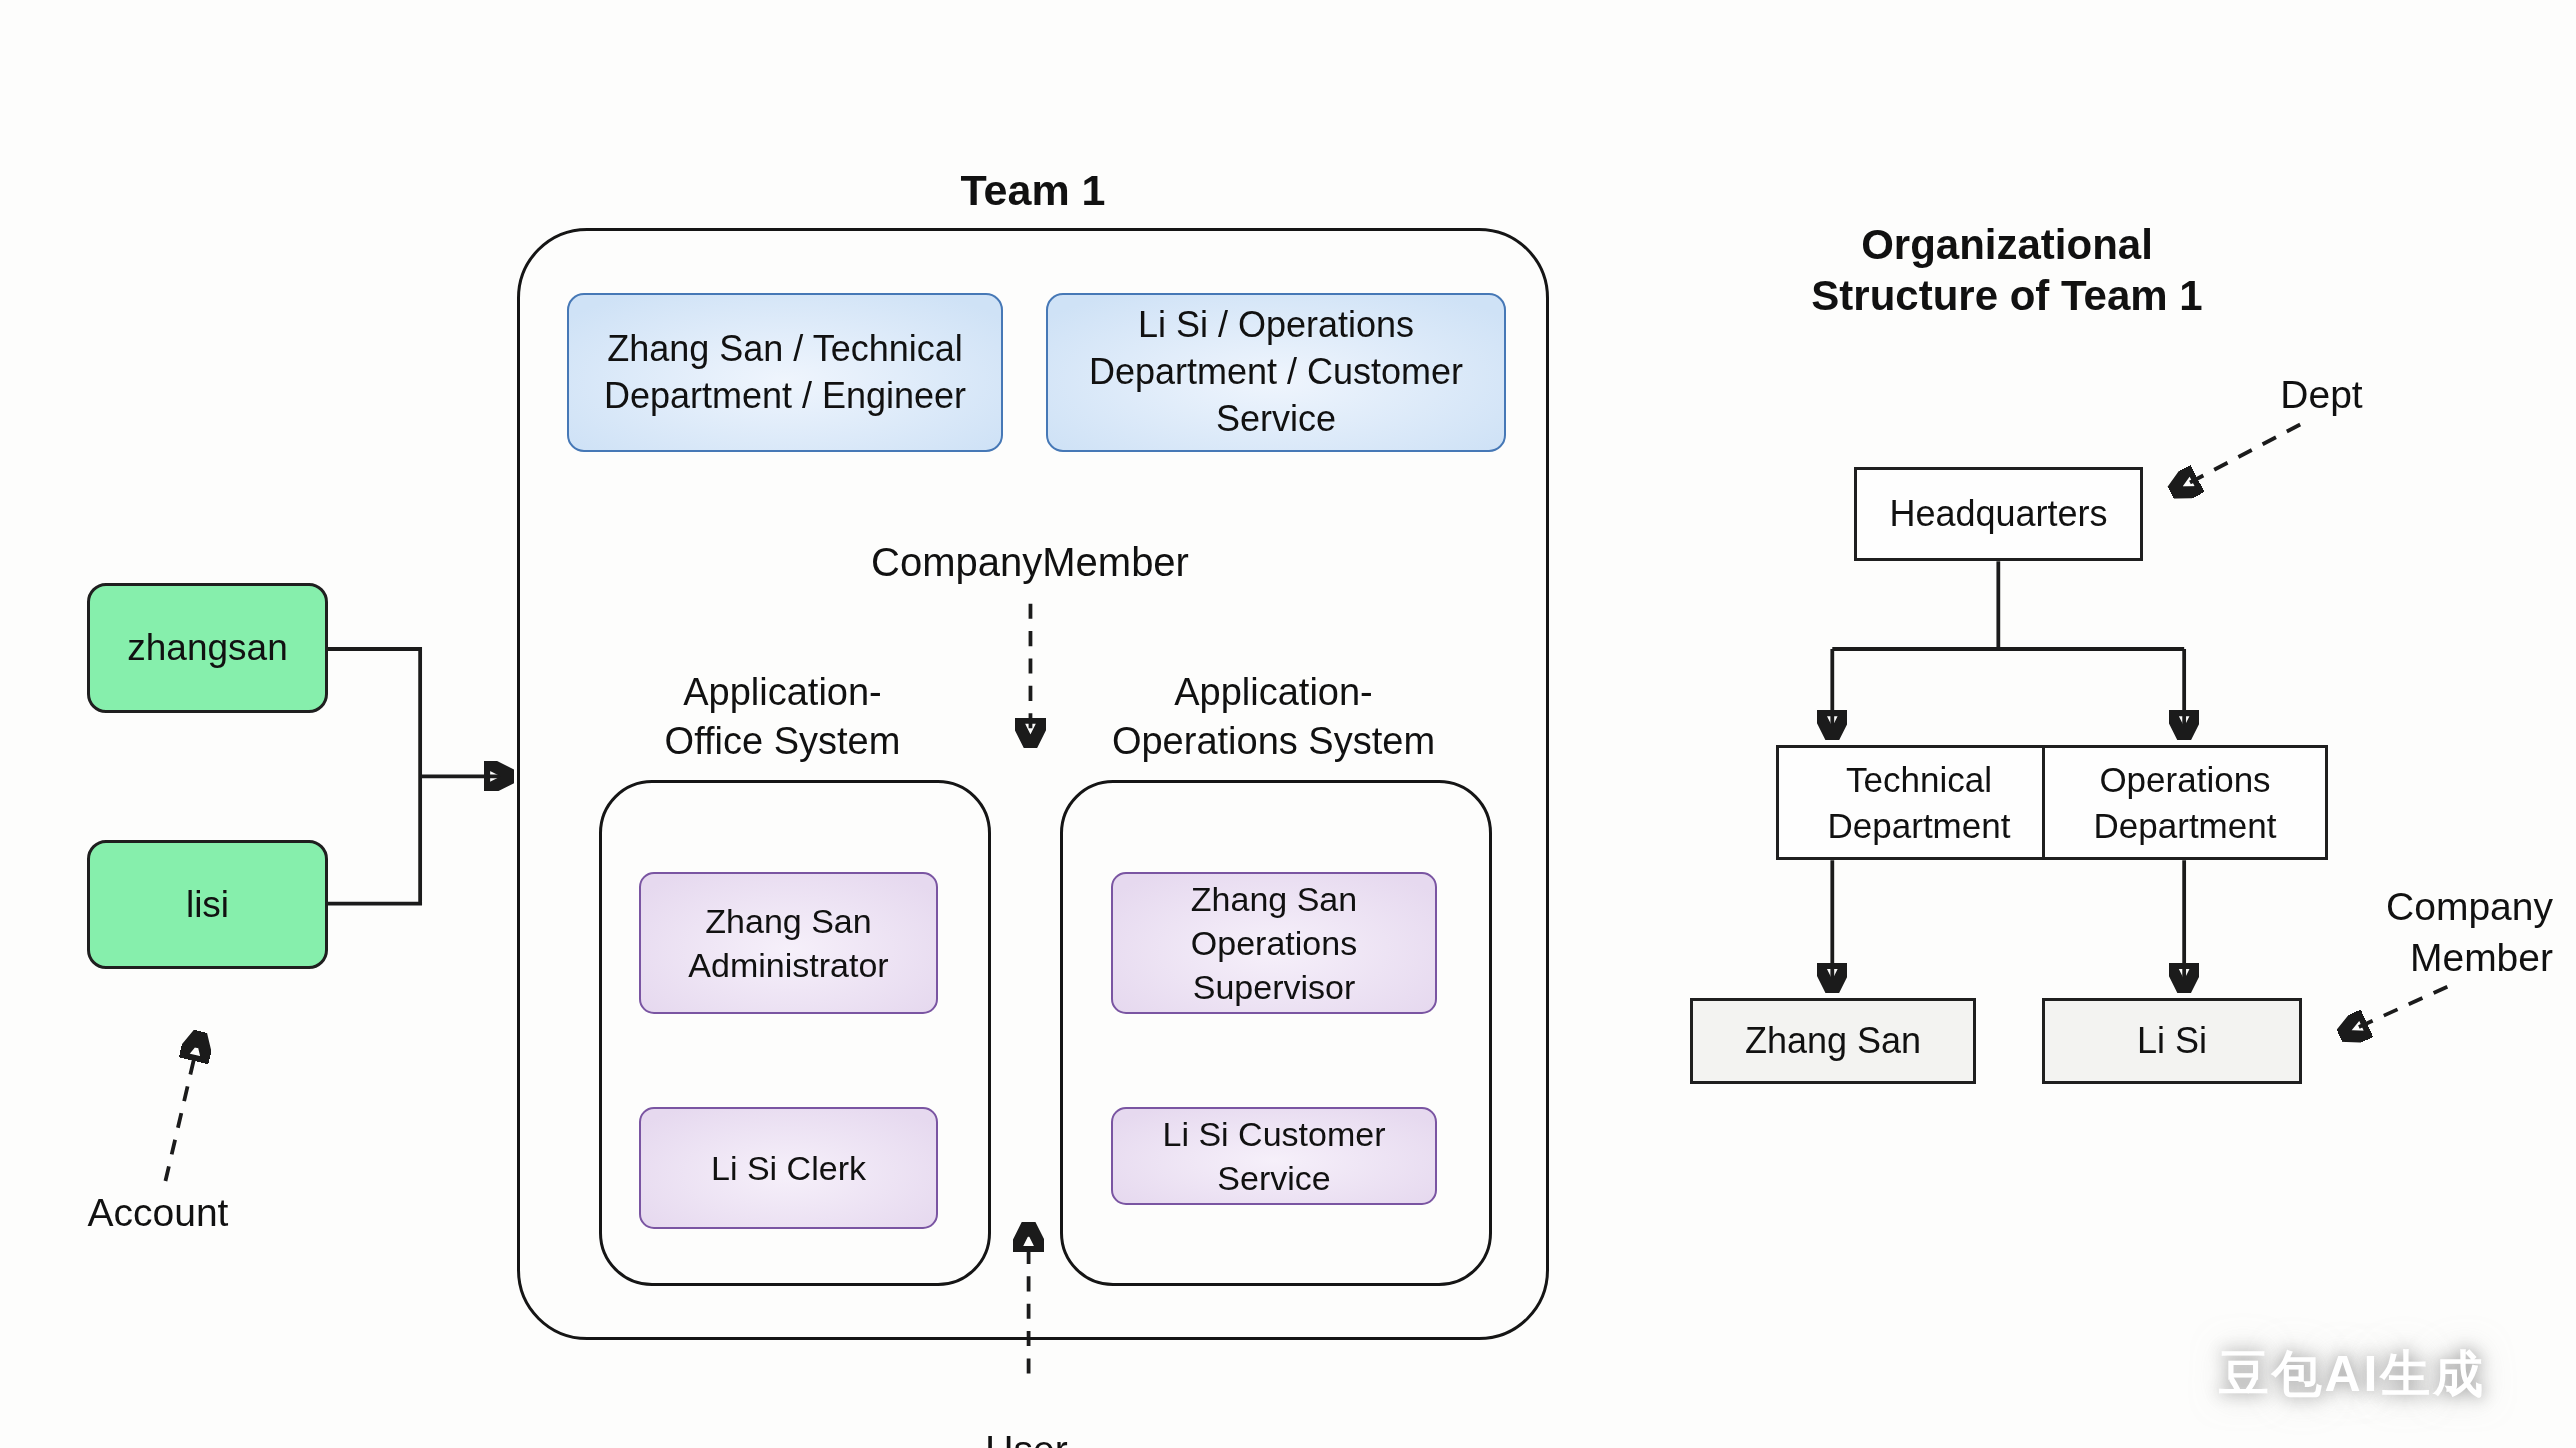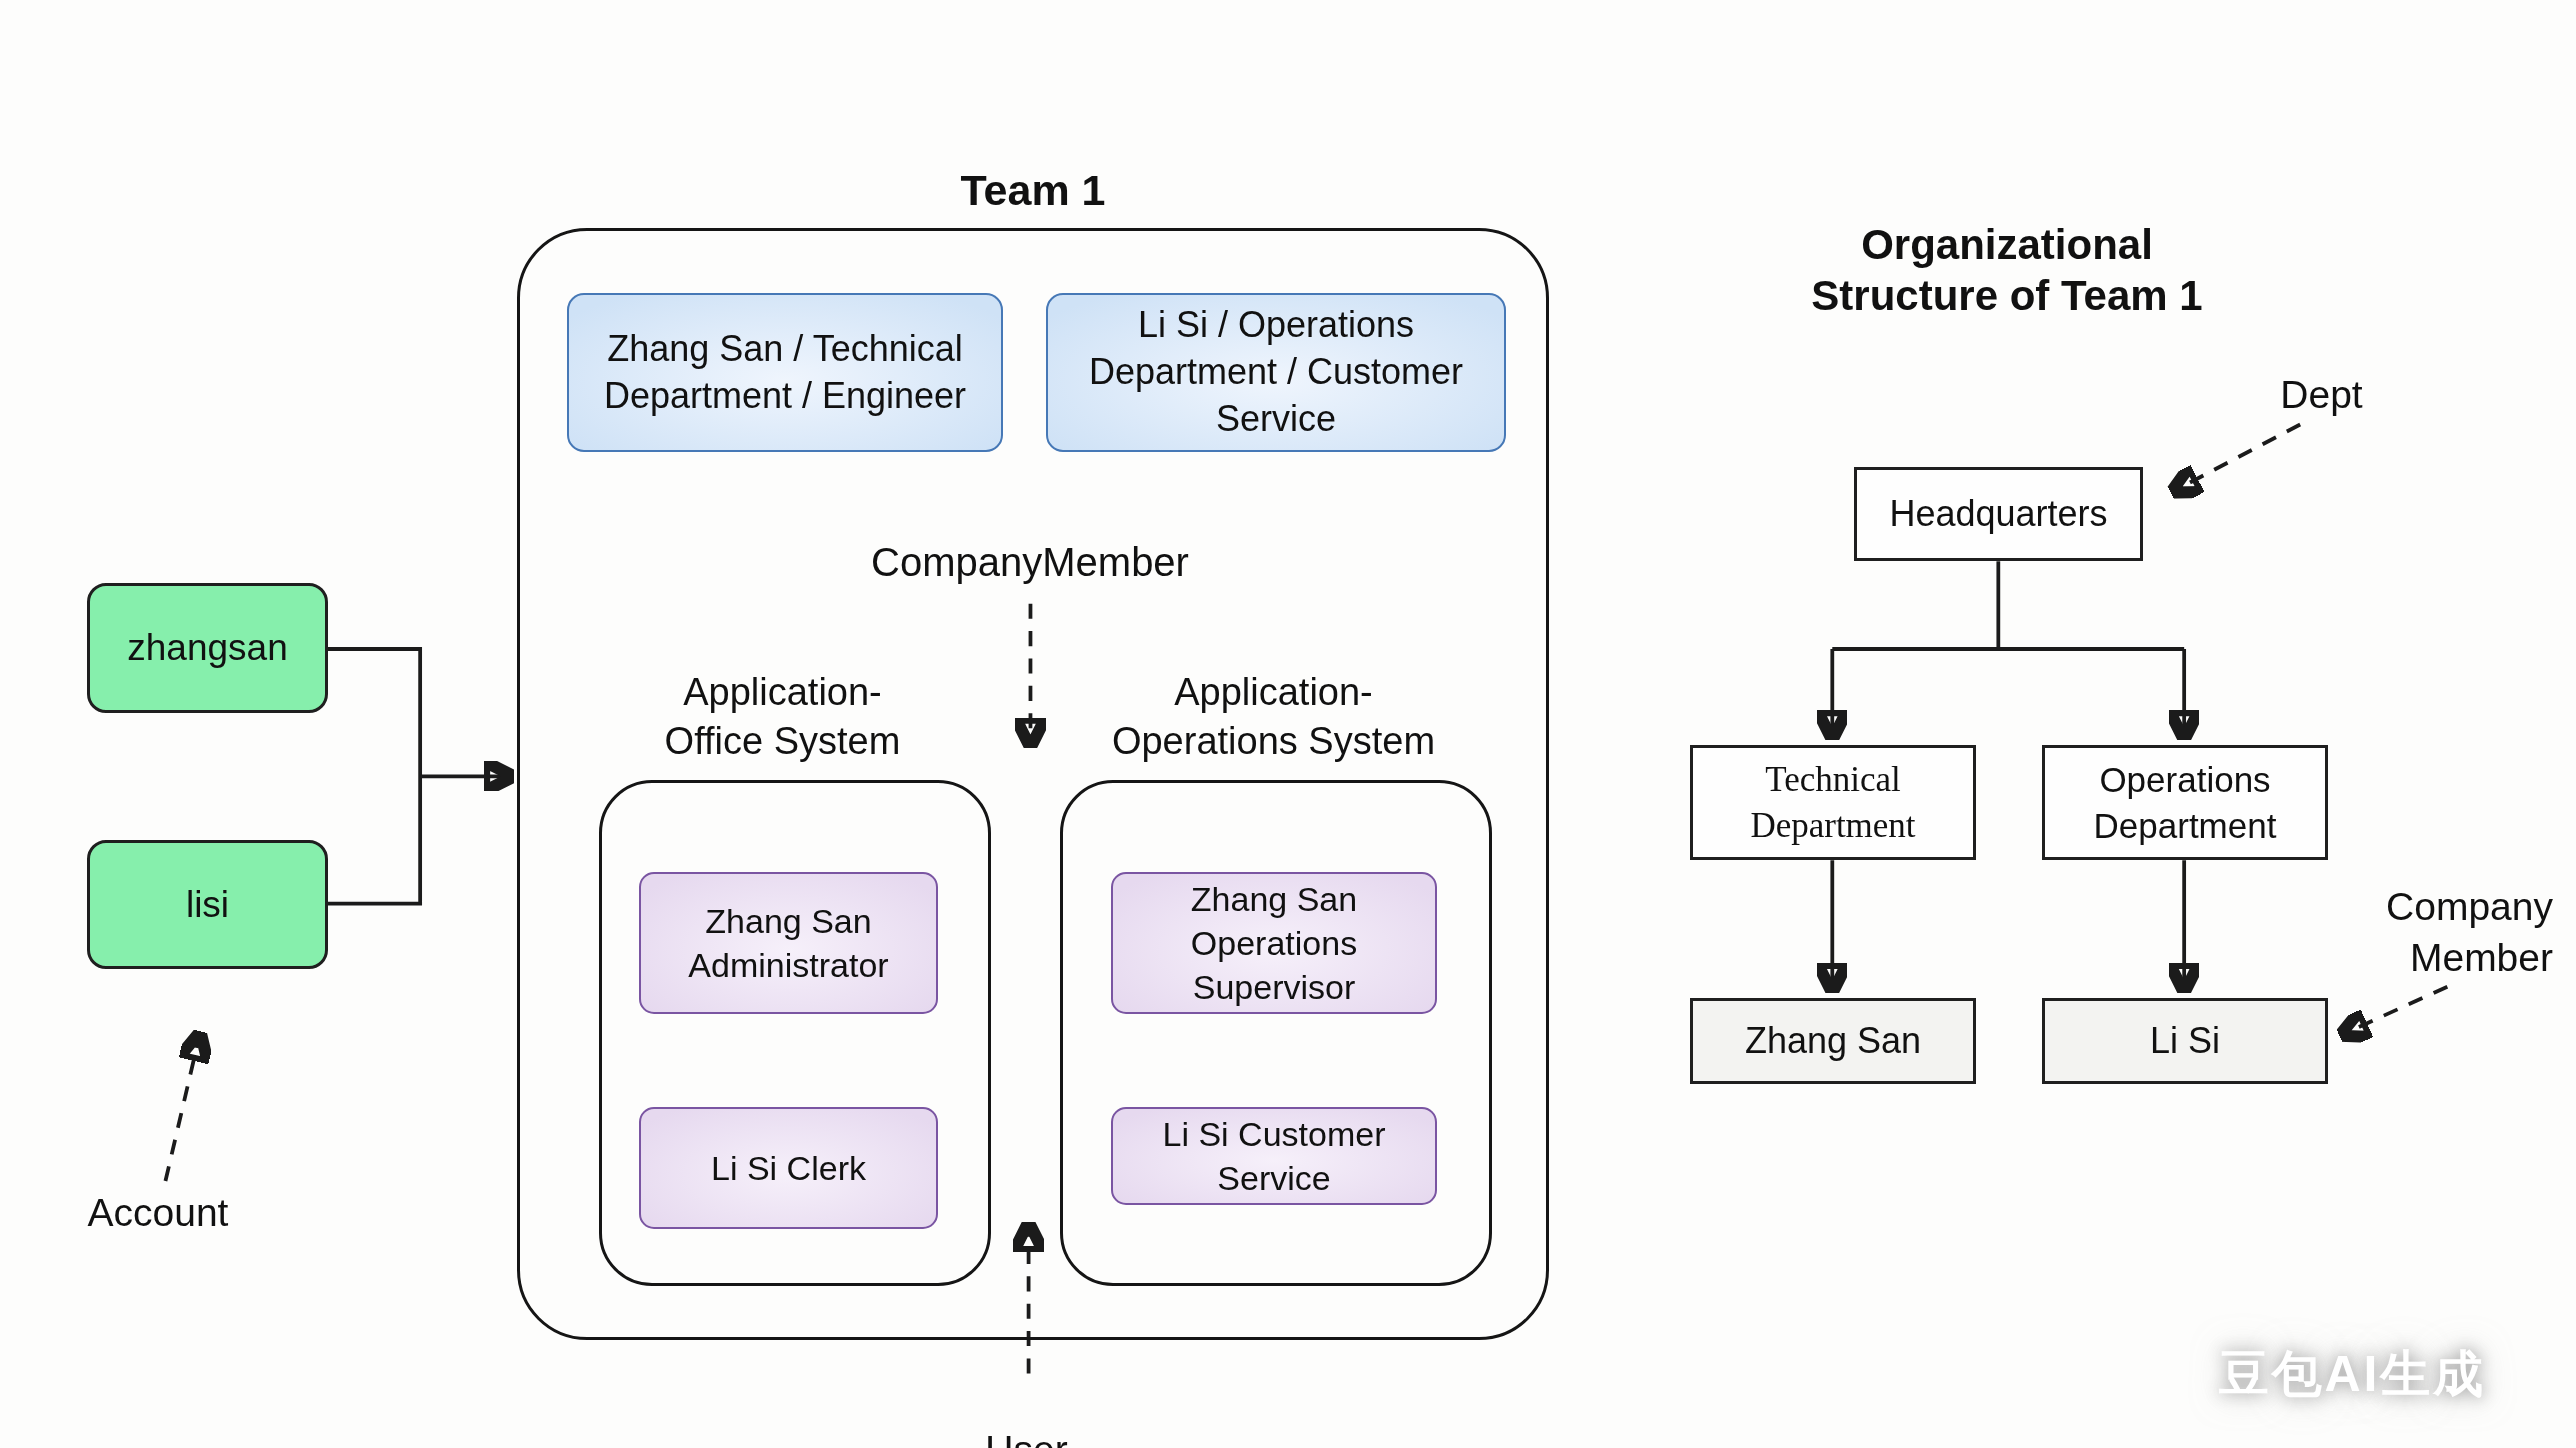--- a/index.html
+++ b/index.html
@@ -185,33 +185,33 @@
 
   <div class="label title org-title pre" style="left:1724px; top:219px; width:566px;">Organizational
 Structure of Team 1</div>
 
   <div class="label annotation" style="left:2260px; top:373px; width:123px;">Dept</div>
 
   <div class="box org-box" style="left:1854px; top:467px; width:289px; height:94px;">
     <span>Headquarters</span>
   </div>
 
-  <div class="box org-box two-line pre" style="left:1690px; top:745px; width:286px; height:115px;font-family:Liberation Serif, serif;">
+  <div class="box org-box two-line pre" style="left:1776px; top:745px; width:286px; height:115px;">
     <span class="pre">Technical
 Department</span>
   </div>
   <div class="box org-box two-line pre" style="left:2042px; top:745px; width:286px; height:115px;">
     <span class="pre">Operations
 Department</span>
   </div>
 
   <div class="box org-box gray" style="left:1690px; top:998px; width:286px; height:86px;">
     <span>Zhang San</span>
   </div>
-  <div class="box org-box gray" style="left:2042px; top:998px; width:286px; height:86px;">
+  <div class="box org-box gray" style="left:2042px; top:998px; width:260px; height:86px;">
     <span>Li Si</span>
   </div>
 
   <div class="label annotation right-align pre" style="left:2302px; top:882px; width:251px;">Company
 Member</div>
 
   <div class="watermark" style="left:2219px; top:1317px;">豆包AI生成</div>
 
 </div>
 

